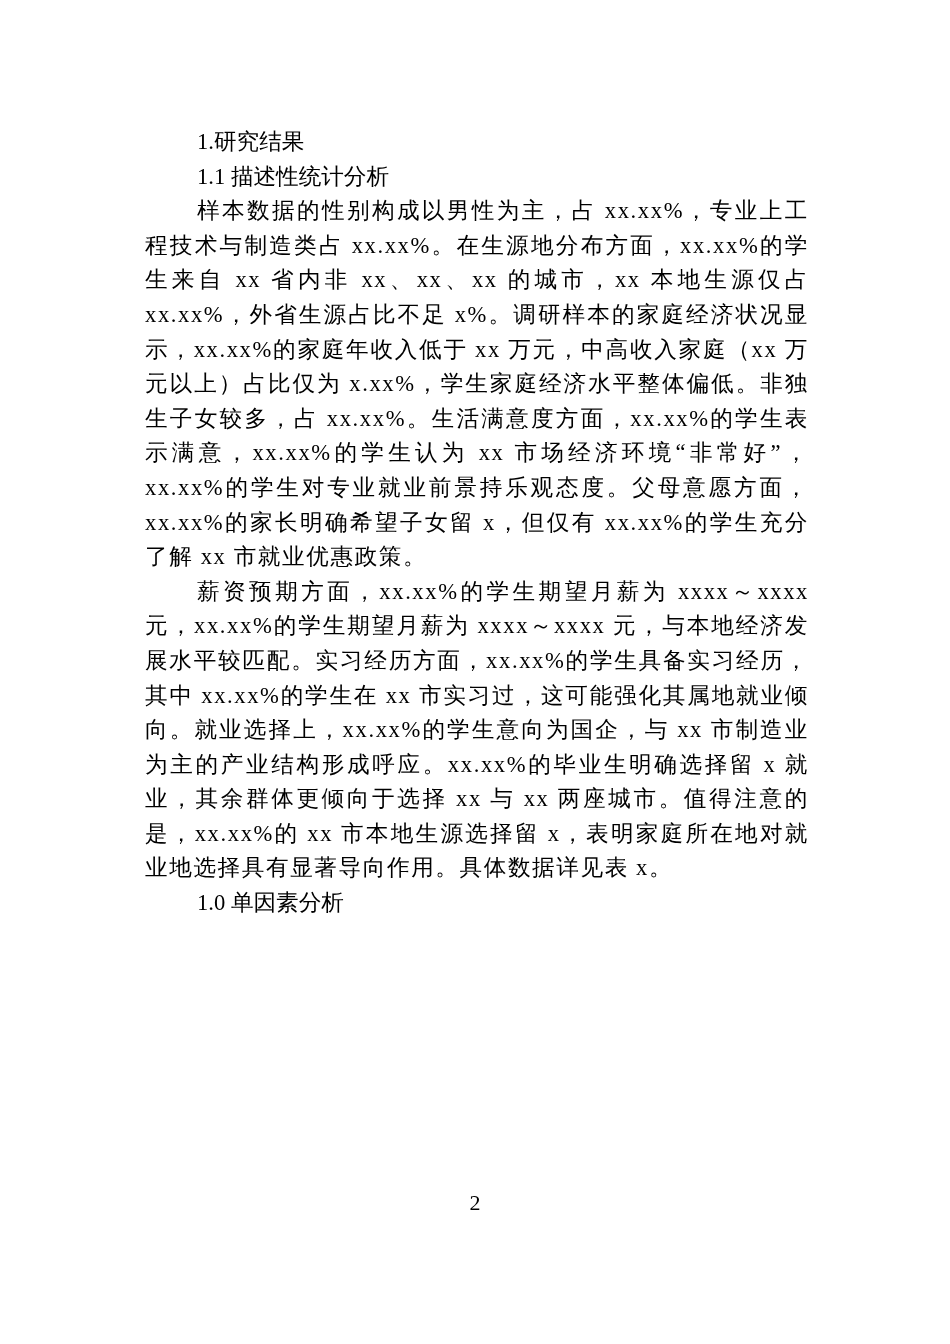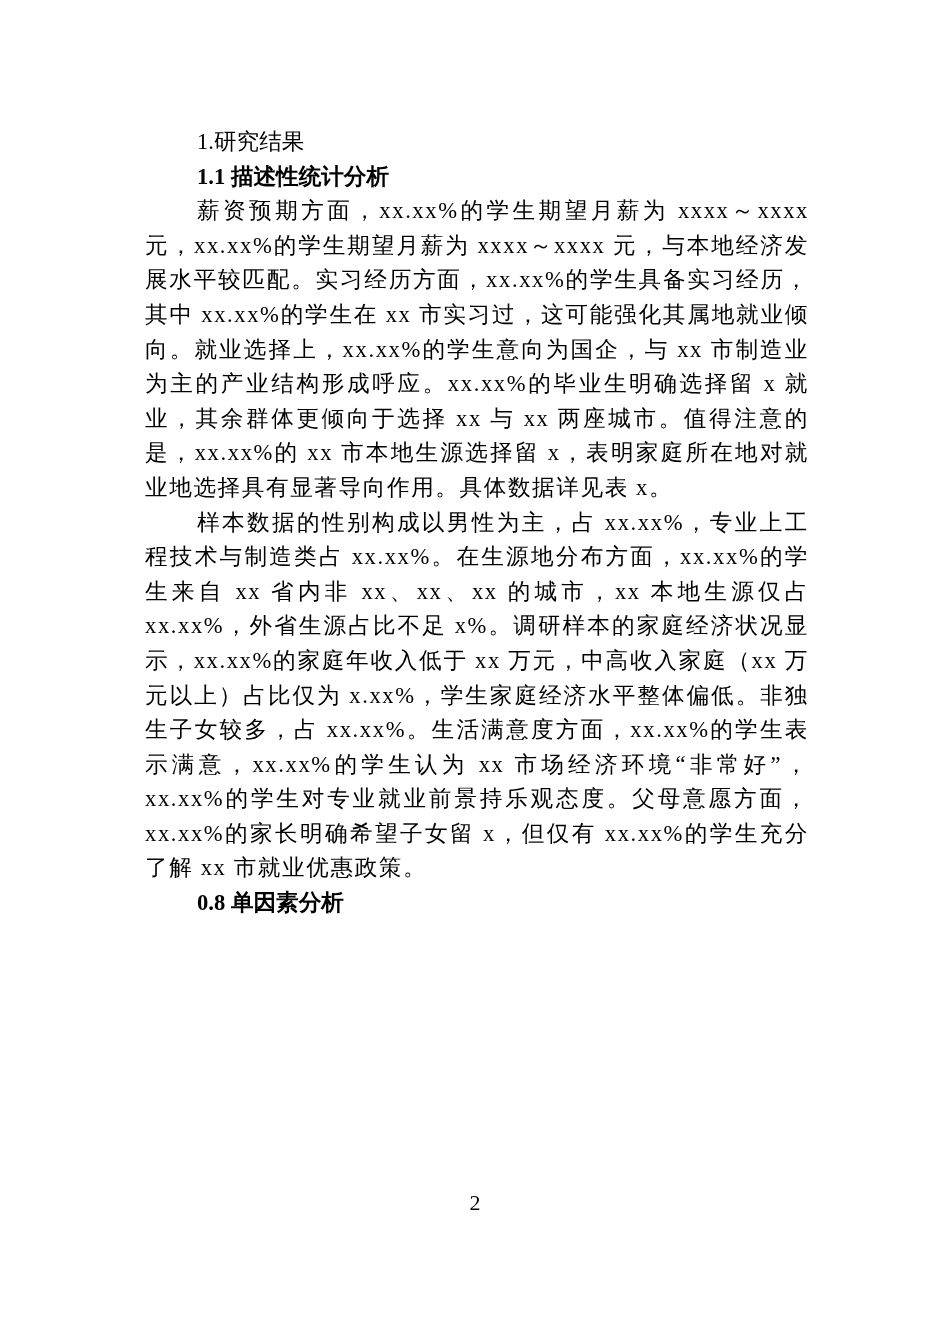--- a/index.html
+++ b/index.html
@@ -37,21 +37,21 @@
       margin: 0;
       padding-left: 52px;
       font-size: 22.6px;
       font-weight: normal;
       line-height: 34.6px;
     }
     .heading-2 {
       margin: 0;
       padding-left: 52px;
       font-size: 22.6px;
-      font-weight: bold;
+      font-weight: normal;
       line-height: 34.6px;
     }
     .para {
       margin: 0;
       text-indent: 52px;
       letter-spacing: 1.6px;
     }
     .page-number {
       position: absolute;
       left: 0;
@@ -63,20 +63,20 @@
     }
   </style>
 </head>
 <body>
 
 <div class="page">
   <div class="content">
     <h1 class="heading-1">1.研究结果</h1>
 
     <h2 class="heading-2">1.1 描述性统计分析</h2>
+    <p class="para">样本数据的性别构成以男性为主，占 xx.xx%，专业上工程技术与制造类占 xx.xx%。在生源地分布方面，xx.xx%的学生来自 xx 省内非 xx、xx、xx 的城市，xx 本地生源仅占 xx.xx%，外省生源占比不足 x%。调研样本的家庭经济状况显示，xx.xx%的家庭年收入低于 xx 万元，中高收入家庭（xx 万元以上）占比仅为 x.xx%，学生家庭经济水平整体偏低。非独生子女较多，占 xx.xx%。生活满意度方面，xx.xx%的学生表示满意，xx.xx%的学生认为 xx 市场经济环境“非常好”，xx.xx%的学生对专业就业前景持乐观态度。父母意愿方面，xx.xx%的家长明确希望子女留 x，但仅有 xx.xx%的学生充分了解 xx 市就业优惠政策。</p>
     <p class="para">薪资预期方面，xx.xx%的学生期望月薪为 xxxx～xxxx 元，xx.xx%的学生期望月薪为 xxxx～xxxx 元，与本地经济发展水平较匹配。实习经历方面，xx.xx%的学生具备实习经历，其中 xx.xx%的学生在 xx 市实习过，这可能强化其属地就业倾向。就业选择上，xx.xx%的学生意向为国企，与 xx 市制造业为主的产业结构形成呼应。xx.xx%的毕业生明确选择留 x 就业，其余群体更倾向于选择 xx 与 xx 两座城市。值得注意的是，xx.xx%的 xx 市本地生源选择留 x，表明家庭所在地对就业地选择具有显著导向作用。具体数据详见表 x。</p>
-    <p class="para">样本数据的性别构成以男性为主，占 xx.xx%，专业上工程技术与制造类占 xx.xx%。在生源地分布方面，xx.xx%的学生来自 xx 省内非 xx、xx、xx 的城市，xx 本地生源仅占 xx.xx%，外省生源占比不足 x%。调研样本的家庭经济状况显示，xx.xx%的家庭年收入低于 xx 万元，中高收入家庭（xx 万元以上）占比仅为 x.xx%，学生家庭经济水平整体偏低。非独生子女较多，占 xx.xx%。生活满意度方面，xx.xx%的学生表示满意，xx.xx%的学生认为 xx 市场经济环境“非常好”，xx.xx%的学生对专业就业前景持乐观态度。父母意愿方面，xx.xx%的家长明确希望子女留 x，但仅有 xx.xx%的学生充分了解 xx 市就业优惠政策。</p>
 
-    <h2 class="heading-2">0.8 单因素分析</h2>
+    <h2 class="heading-2">1.0 单因素分析</h2>
   </div>
 
   <div class="page-number">2</div>
 </div>
 
 </body></html>

